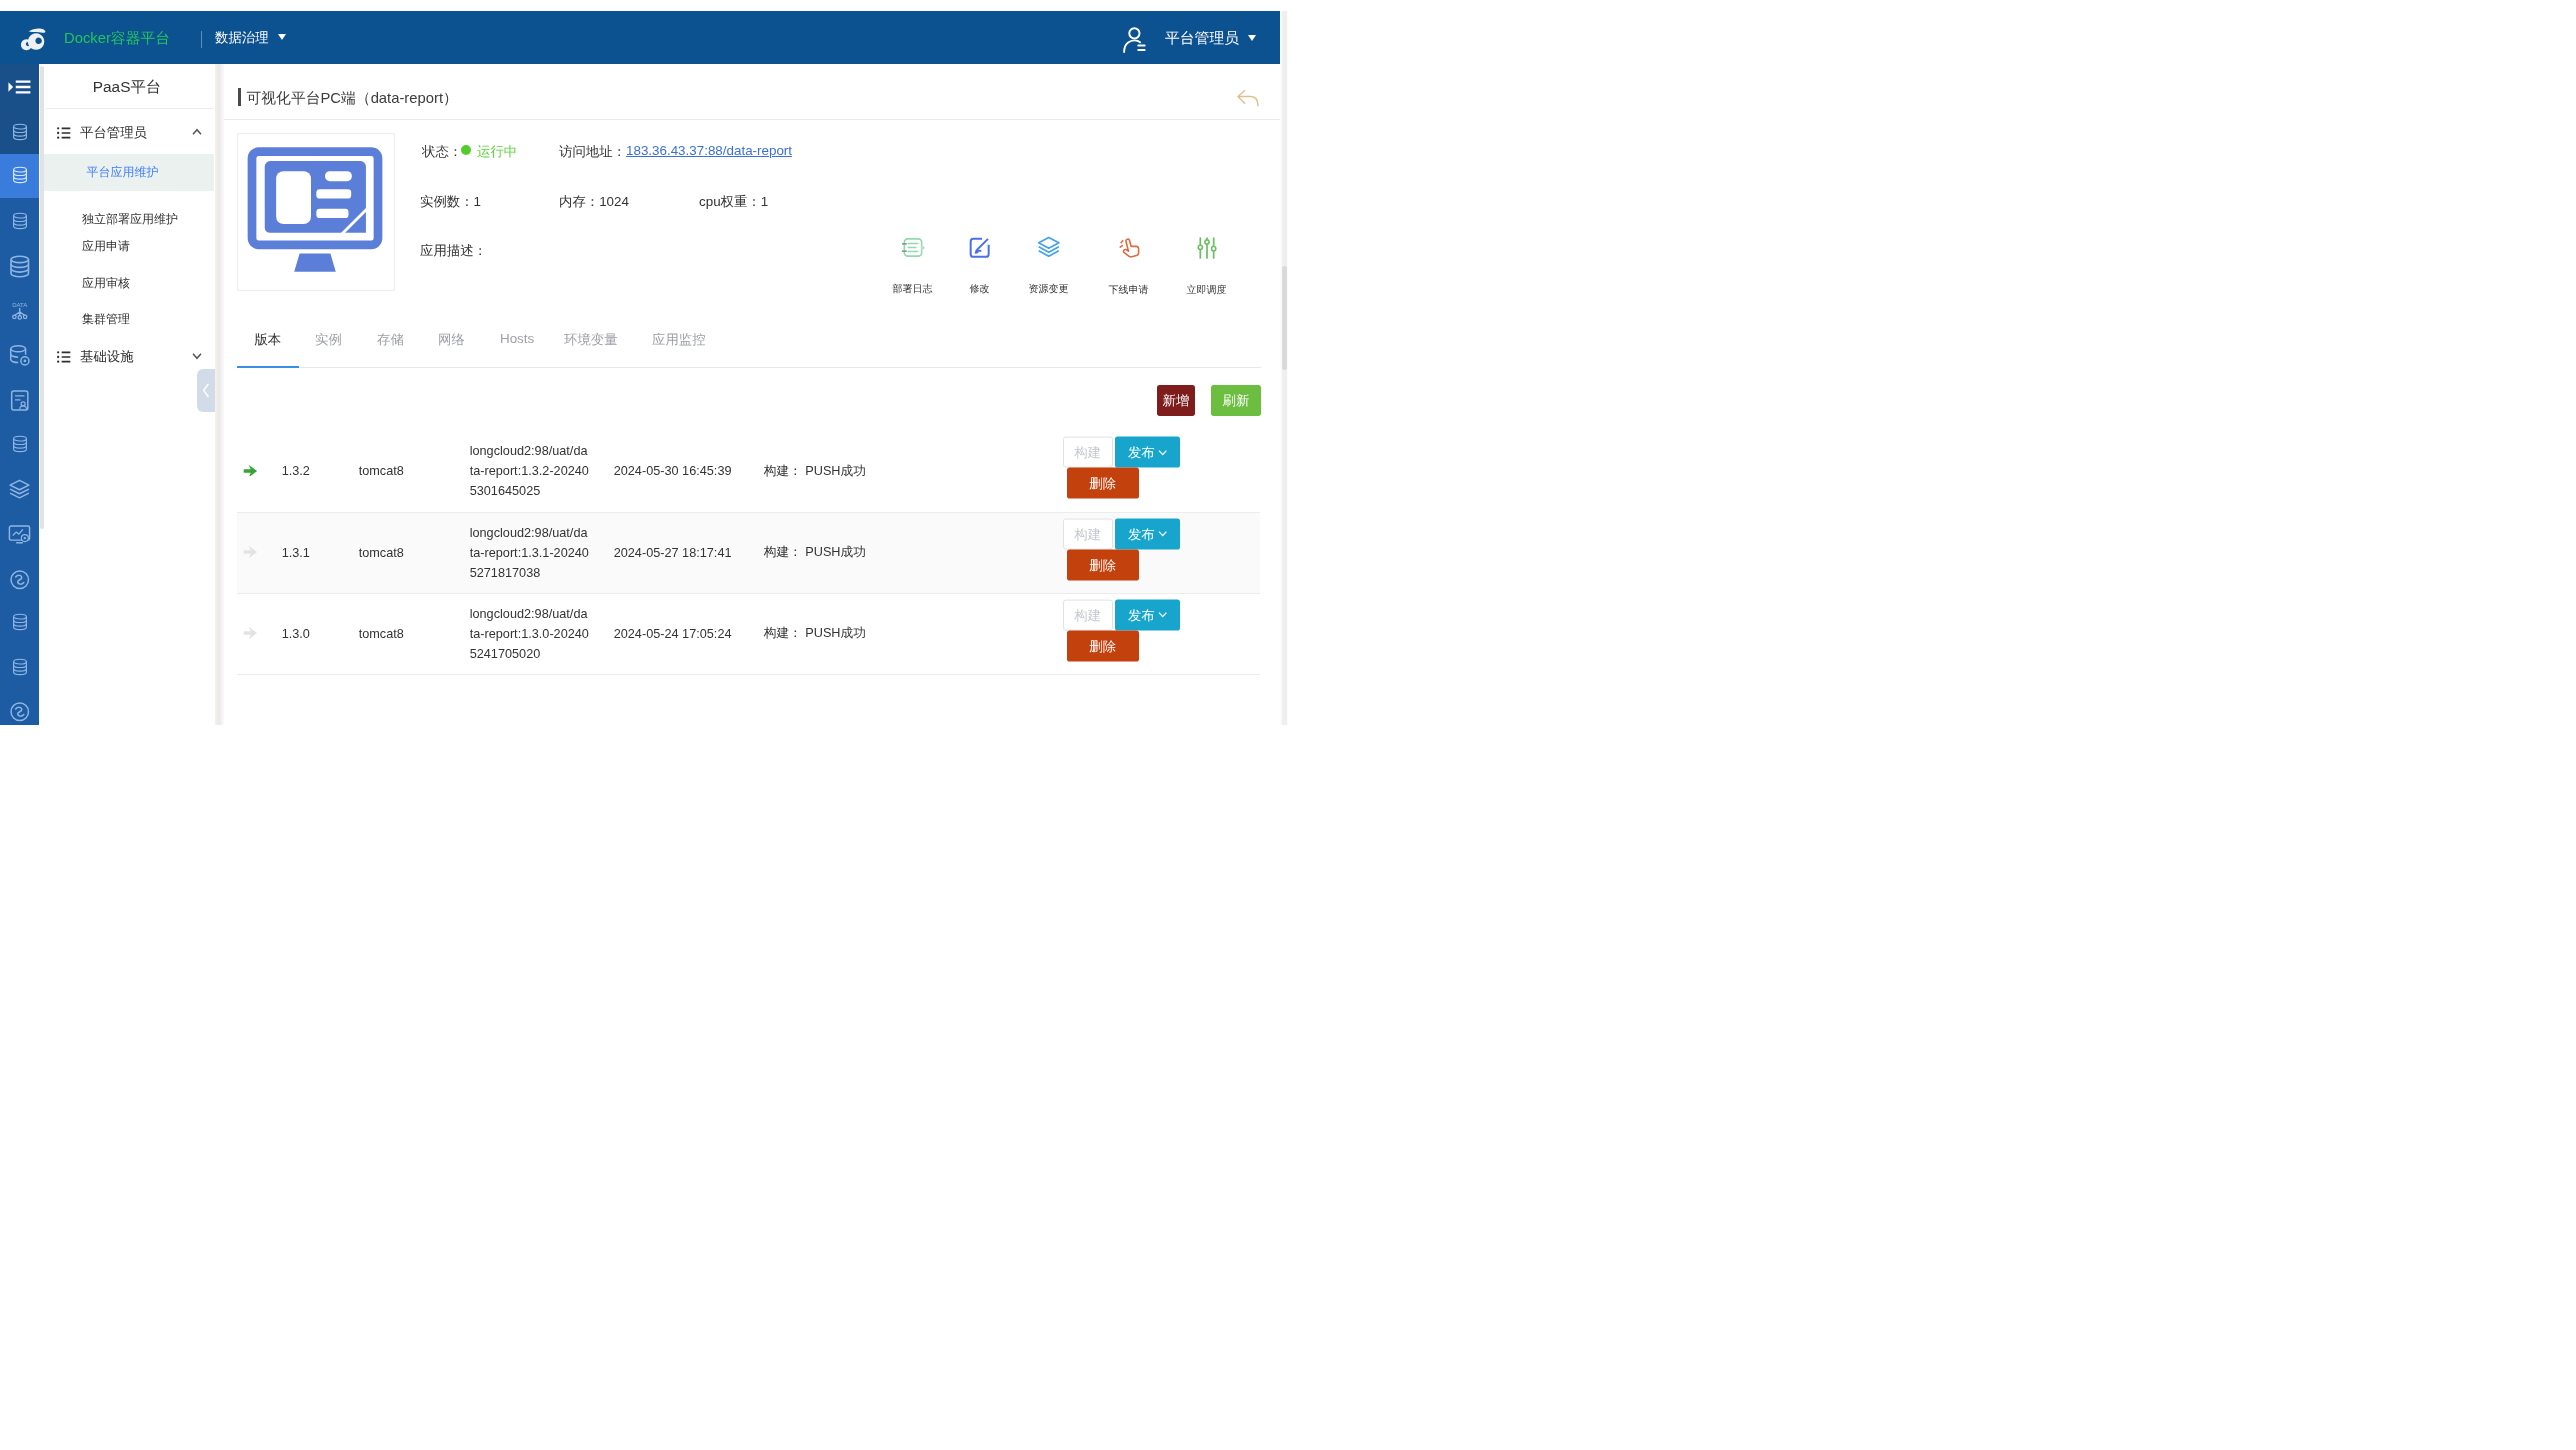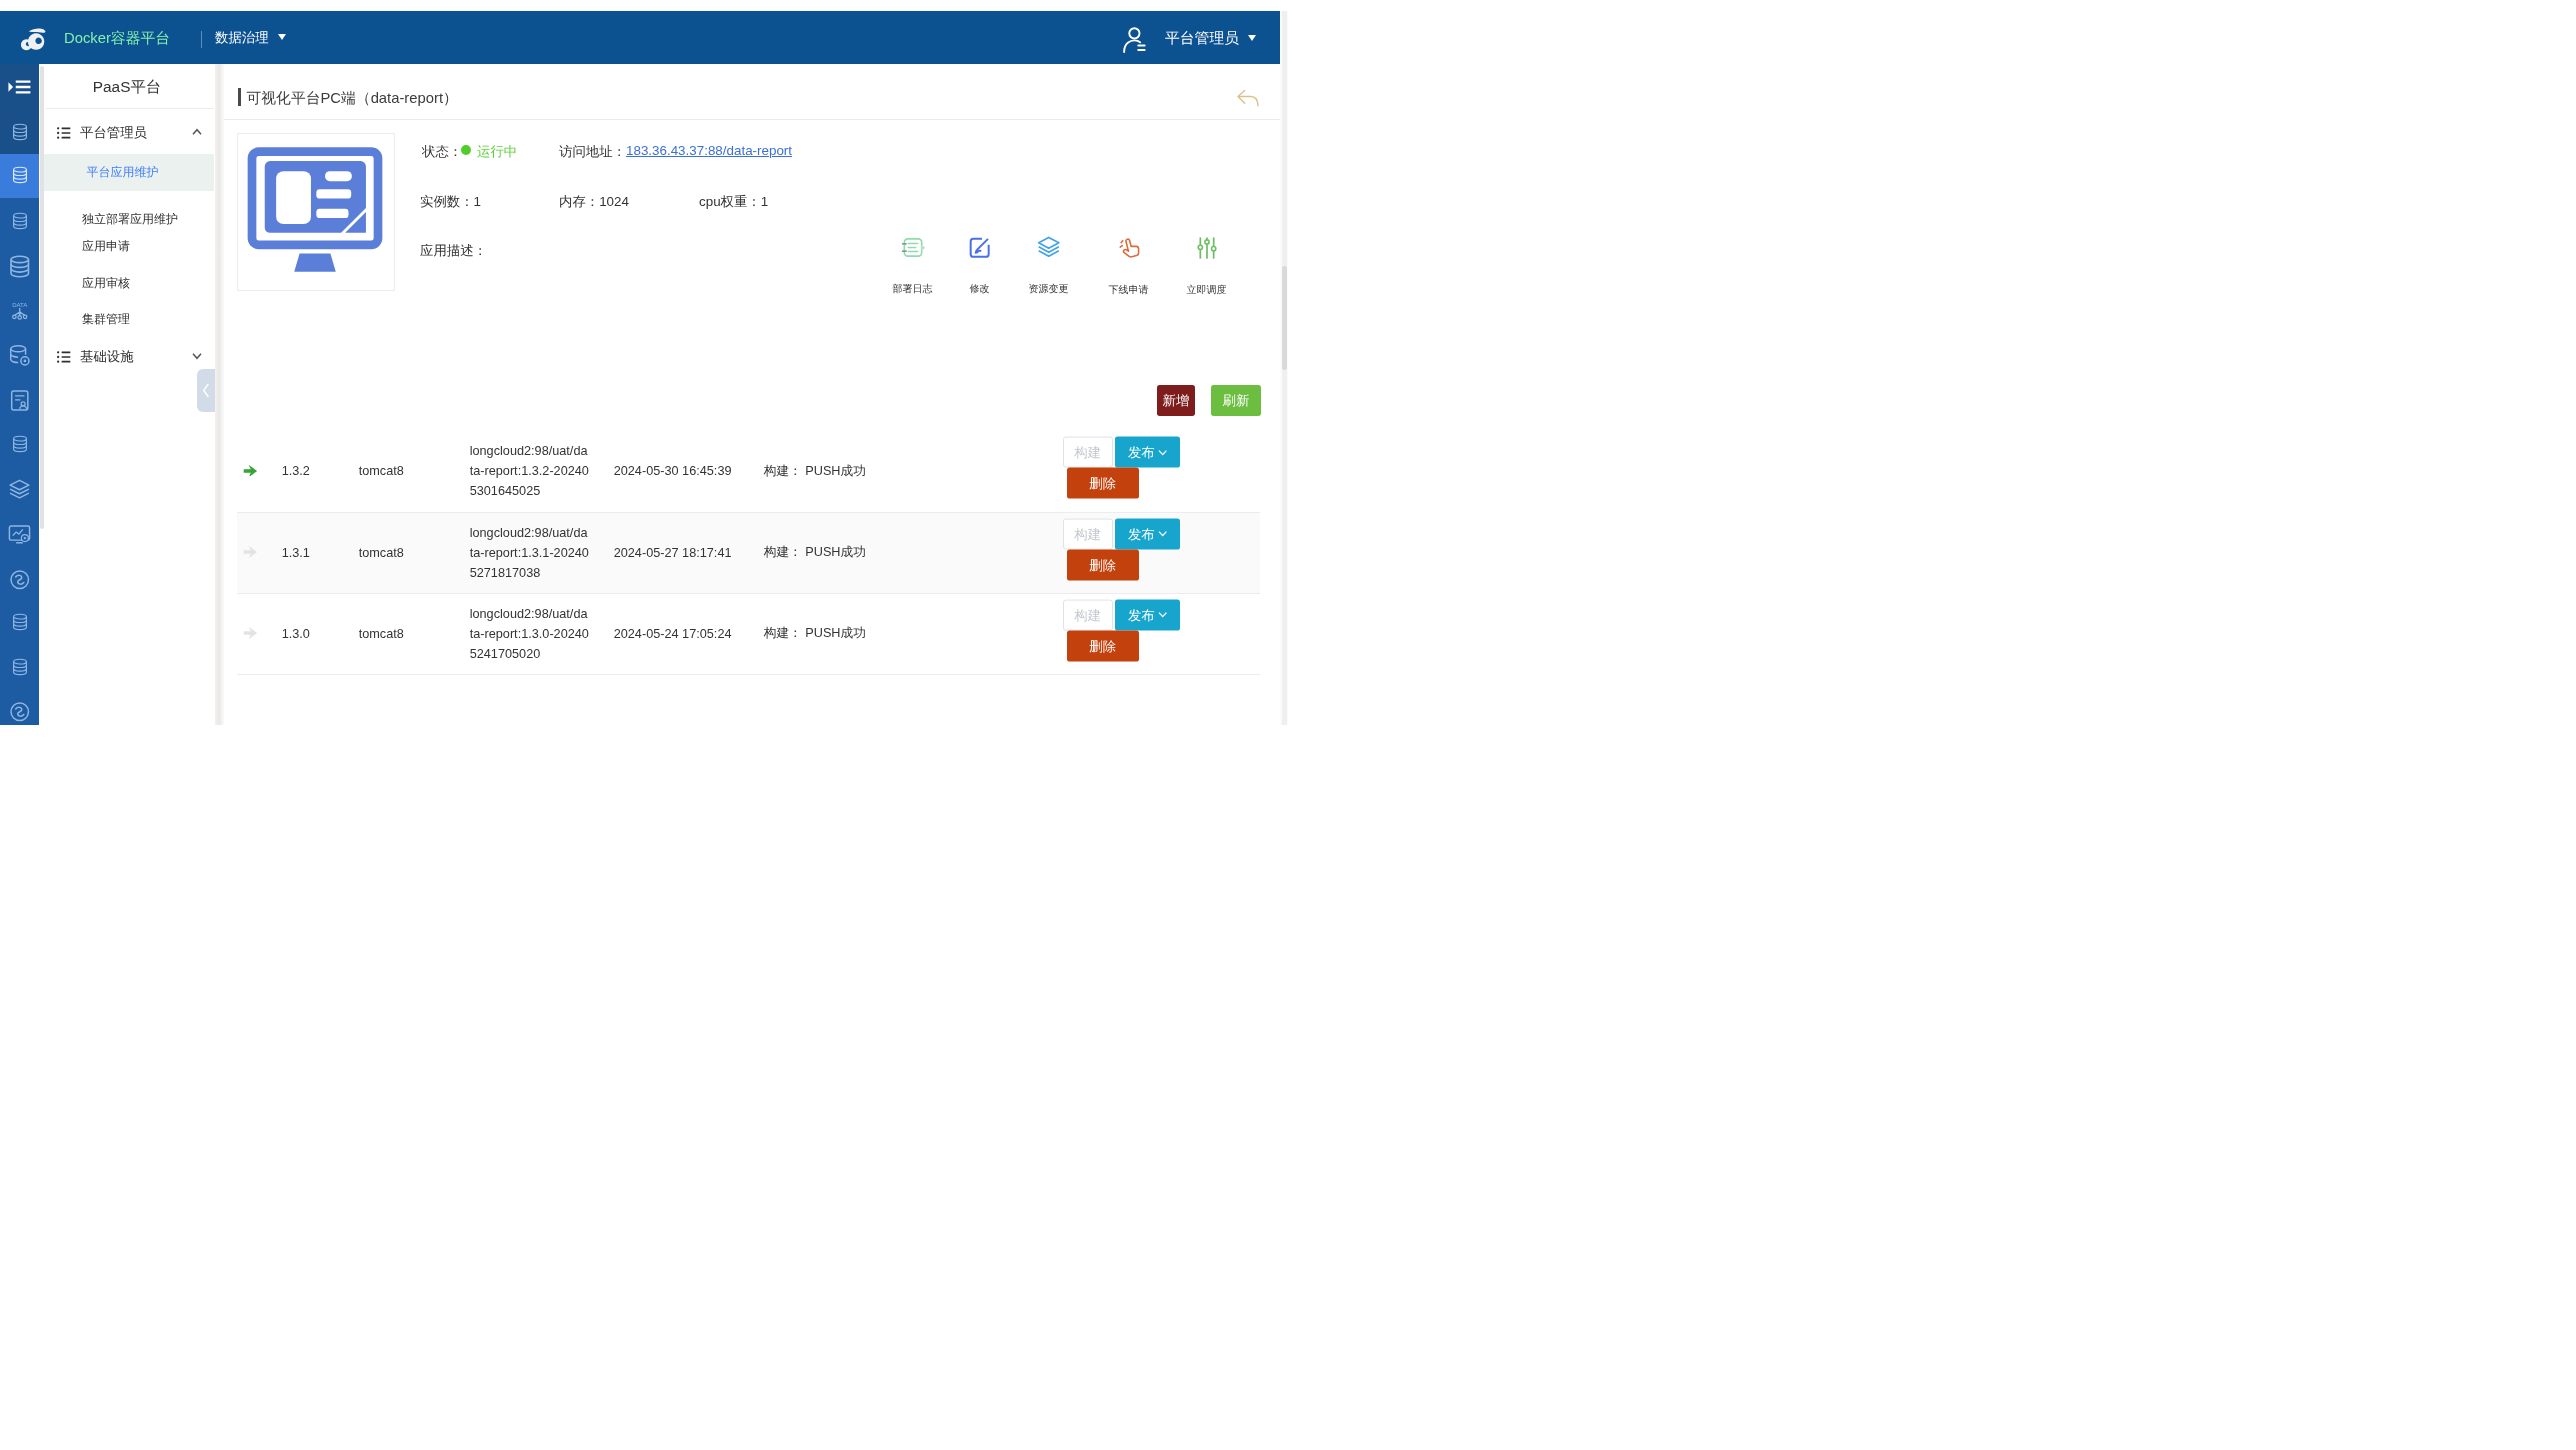--- a/index.html
+++ b/index.html
@@ -1,20 +1,20 @@
 <!DOCTYPE html>
 <html style="font-size:10.7px"><head>
 <meta charset="utf-8">
 <style>
 * { margin:0; padding:0; box-sizing:border-box; }
 html,body { width:1288px; height:725px; background:#fff; font-family:"Liberation Sans",sans-serif; overflow:hidden; }
 .abs { position:absolute; }
 
 #header { position:absolute; left:0; top:10.7px; width:1280px; height:54px; background:#0c5190; color:#fff; }
-#hTitle { position:absolute; left:64px; top:0; height:54px; line-height:54px; font-size:14.8px; color:#86efac; }
+#hTitle { position:absolute; left:64px; top:0; height:54px; line-height:54px; font-size:14.8px; color:#22c55e; }
 #hDivider { position:absolute; left:201px; top:20px; width:0.7px; height:17.4px; background:rgba(255,255,255,0.35); }
 #hMenu { position:absolute; left:215px; top:0; height:54px; line-height:54px; font-size:13.4px; color:#fff; }
 #hUser { position:absolute; left:1165px; top:0; height:54px; line-height:54px; font-size:14.8px; color:#fff; }
 .caretDown { display:inline-block; width:0; height:0; border-left:4.7px solid transparent; border-right:4.7px solid transparent; border-top:6px solid #fff; vertical-align:middle; margin-left:9.4px; margin-top:-1.3px; }
 
 #sidebar { position:absolute; left:0; top:64px; width:39px; height:661px; background:#1d5ca3; }
 #sidebar .sel { position:absolute; left:0; top:90px; width:39px; height:44px; background:#3a7cdb; }
 .sideIcon { position:absolute; left:0; width:39px; text-align:center; }
 
 #panel { position:absolute; left:39px; top:64px; width:176px; height:661px; background:#fff; }
@@ -306,20 +306,30 @@
   <div class="action" style="left:945px">
     <svg width="24" height="24" viewBox="0 0 36 36">
       <path d="M8 3 v10.5 M8 20.5 v12.5 M18 3 v4 M18 13 v20 M28 3 v14 M28 23 v10" stroke="#6dbf62" stroke-width="2.6" stroke-linecap="round"></path>
       <circle cx="8" cy="17" r="3.2" fill="#fff" stroke="#6dbf62" stroke-width="2.4"></circle>
       <circle cx="18" cy="9" r="3.2" fill="#fff" stroke="#6dbf62" stroke-width="2.4"></circle>
       <circle cx="28" cy="19" r="3.2" fill="#fff" stroke="#6dbf62" stroke-width="2.4"></circle>
     </svg>
     <div class="cap">立即调度</div>
   </div>
 
+  <div id="tabs">
+    <span class="act" style="left:17.4px">版本</span>
+    <span style="left:78px">实例</span>
+    <span style="left:140px">存储</span>
+    <span style="left:201px">网络</span>
+    <span style="left:263px">Hosts</span>
+    <span style="left:327px">环境变量</span>
+    <span style="left:415px">应用监控</span>
+    <div id="tabUnderline"></div>
+  </div>
 
   <div class="btn" id="btnAdd">新增</div>
   <div class="btn" id="btnRefresh">刷新</div>
 
   <table id="tbl">
     <colgroup>
       <col style="width:34px">
         <col style="width:77px">
         <col style="width:111px">
         <col style="width:144px">

